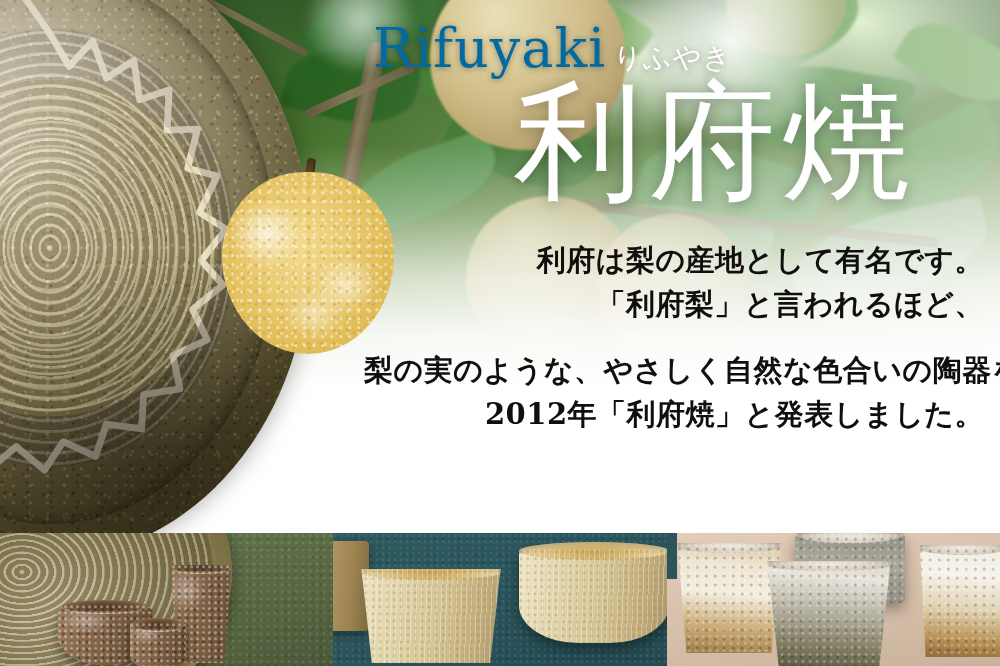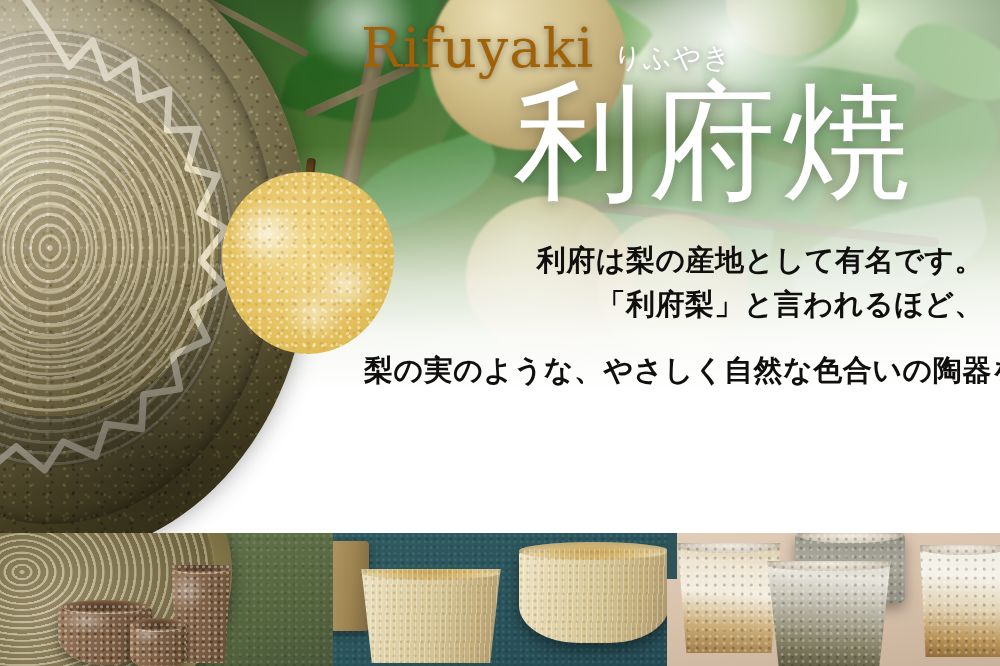--- a/index.html
+++ b/index.html
@@ -158,26 +158,26 @@
     box-shadow:-2px 0 0 rgba(0,0,0,.25) inset;
   }
 
   
   .romaji-row {
     position:absolute; right:268px; top:22px;
     display:flex; align-items:baseline; white-space:nowrap;
   }
   .romaji {
     font-family:"DejaVu Serif","Liberation Serif",serif;
-    font-size:54px; line-height:1; color:#a16207; letter-spacing:1px;
+    font-size:54px; line-height:1; color:#0369a1; letter-spacing:1px;
     text-shadow:0 1px 6px rgba(0,0,0,.35);
   }
   .kana-small {
     font-family:"DejaVu Serif","Liberation Serif",serif;
-    font-size:28px; line-height:1; color:#ffffff; margin-left:19px; letter-spacing:1px;
+    font-size:28px; line-height:1; color:#ffffff; margin-left:7px; letter-spacing:1px;
     text-shadow:0 1px 6px rgba(0,0,0,.35);
   }
   .kanji-title {
     position:absolute; right:84px; top:78px;
     font-family:"DejaVu Serif","Liberation Serif",serif;
     font-size:128px; line-height:1; color:#ffffff;
     letter-spacing:6px; white-space:nowrap;
     text-shadow:0 2px 14px rgba(0,0,0,.30);
   }
 
@@ -419,20 +419,21 @@
   <div class="romaji-row">
     <span class="romaji">Rifuyaki</span>
     <span class="kana-small">りふやき</span>
   </div>
   <div class="kanji-title">利府焼</div>
 
   <div class="copy">
     <p>利府は梨の産地として有名です。</p>
     <p>「利府梨」と言われるほど、</p>
     <p class="para2">梨の実のような、やさしく自然な色合いの陶器を、</p>
+    <p>2012年「利府焼」と発表しました。</p>
   </div>
 
   <div class="strip">
 
     <div class="shot shot-a">
       <div class="p1-bg"></div>
       <div class="p1-cloth"></div>
       <div class="p1-plate"></div>
       <div class="cup p1-bowl">
           <span class="cup-grain"></span>

